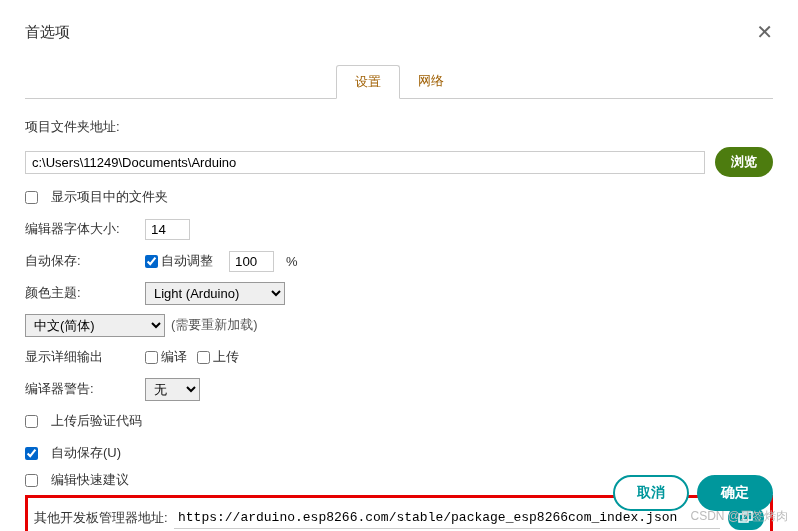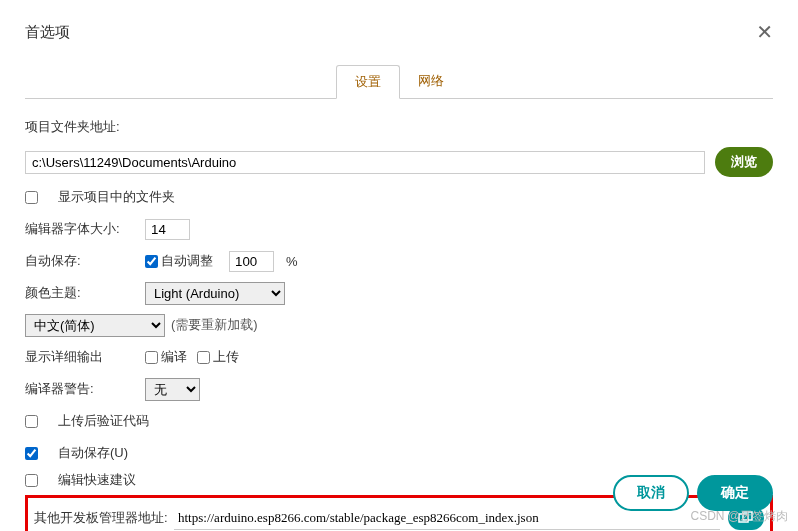--- a/index.html
+++ b/index.html
@@ -10,29 +10,29 @@
 .close-x { font-size: 20px; color: #666; cursor: pointer; font-weight: 300; }
 .tabs { display: flex; justify-content: center; border-bottom: 1px solid #ccc; margin-bottom: 16px; }
 .tab { padding: 7px 18px; cursor: pointer; color: #a16207; position: relative; top: 1px; }
 .tab.active { border: 1px solid #ccc; border-bottom: 1px solid #fff; border-radius: 3px 3px 0 0; background: #fff; }
 .form-section { padding: 0 0px; }
 .row { display: flex; align-items: center; margin-bottom: 8px; min-height: 24px; }
 .label { width: 120px; flex-shrink: 0; color: #333; }
 .text-input { border: 1px solid #ccc; padding: 3px 6px; font-size: 13px; font-family: inherit; }
 .wide-input { flex: 1; margin-right: 10px; }
 .browse-btn { background: #4d7c0f; color: #fff; border: none; border-radius: 15px; padding: 6px 16px; font-size: 13px; cursor: pointer; font-weight: bold; }
-.checkbox-row { display: flex; align-items: center; gap: 20px; }
+.checkbox-row { display: flex; align-items: center; gap: 13px; }
 .num-input { width: 45px; border: 1px solid #ccc; padding: 2px 5px; }
 .select { border: 1px solid #999; padding: 2px 4px; font-size: 13px; background: #efefef; }
 .select-wide { width: 140px; }
 .hint { color: #555; margin-left: 6px; }
 .checkbox-inline { display: inline-flex; align-items: center; margin-right: 10px; gap: 3px; }
 .boxed-row { border: 3px solid #e60000; padding: 8px 6px; display: flex; align-items: center; margin-top: 2px; }
 .boxed-label { width: 140px; flex-shrink: 0; }
-.boxed-input { flex: 1; border: none; border-bottom: 1px solid #ccc; padding: 3px 4px; font-size: 13px; font-family: Liberation Serif, serif; outline: none; }
+.boxed-input { flex: 1; border: none; border-bottom: 1px solid #ccc; padding: 3px 4px; font-size: 13px; font-family: Liberation Mono, monospace; outline: none; }
 .link-btn { background: #00979c; border: none; border-radius: 15px; width: 36px; height: 24px; display: flex; align-items: center; justify-content: center; cursor: pointer; margin-left: 8px; }
 .link-btn svg { fill: #fff; }
 .footer { position: absolute; bottom: 20px; right: 25px; display: flex; gap: 8px; }
 .btn { border-radius: 18px; padding: 7px 22px; font-size: 14px; cursor: pointer; font-weight: bold; }
 .btn-cancel { background: #fff; color: #00979c; border: 2px solid #00979c; }
 .btn-ok { background: #00979c; color: #fff; border: 2px solid #00979c; }
 .watermark { position: absolute; bottom: 6px; right: 10px; color: #bbb; font-size: 12px; }
 input[type=checkbox] { width: 13px; height: 13px; accent-color: #0066cc; }
 </style>
 </head>

